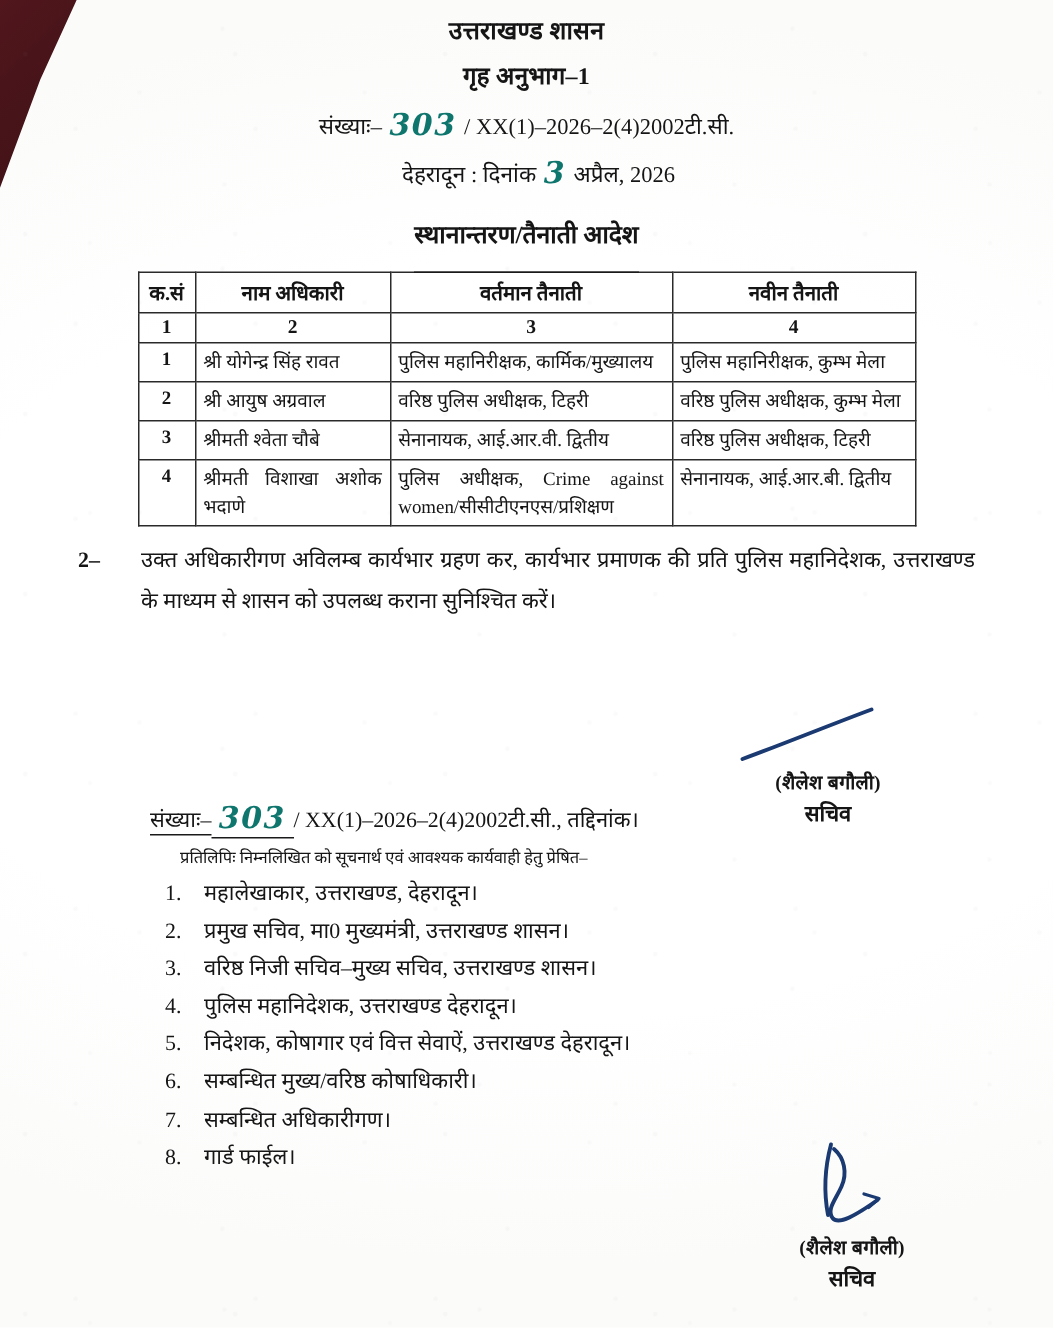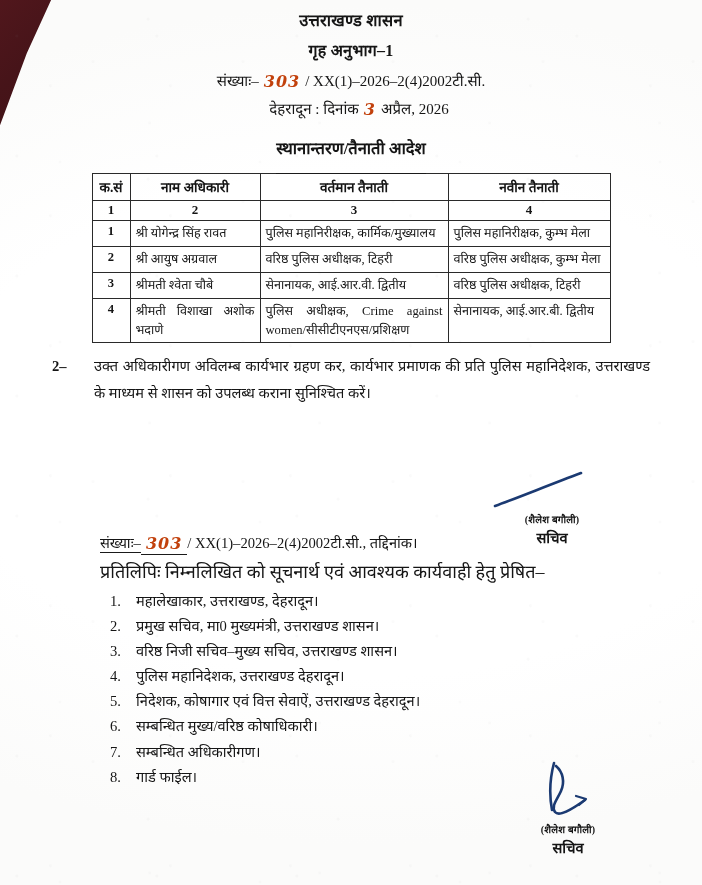--- a/index.html
+++ b/index.html
@@ -84,22 +84,22 @@
     text-align: center;
   }
   #date-line {
     margin-top: 8px;
     font-size: 15px;
     text-align: center;
     margin-left: 16px;
   }
   .handwrite {
     font-family: "DejaVu Serif", serif;
-    color: #c2410c;
-    font-size: 16px;
+    color: #0f766e;
+    font-size: 20px;
     font-weight: 700;
     font-style: italic;
     letter-spacing: 1px;
     padding: 0 5px;
     position: relative;
     top: 1px;
   }
   #order-title-wrap {
     margin-top: 18px;
     text-align: center;
@@ -183,21 +183,21 @@
 
   
   .sig-block {
     text-align: center;
     width: 240px;
     position: absolute;
   }
   #sig-block-1 { left: 432px; top: 470px; }
   #sig-block-2 { left: 448px; top: 760px; }
   .sig-name {
-    font-size: 10px;
+    font-size: 13px;
     font-weight: 600;
     letter-spacing: .2px;
   }
   .sig-desig {
     font-size: 14.6px;
     font-weight: 600;
     margin-top: 1px;
   }
   .sig-ink { display: block; margin: 0 auto; }
 
@@ -209,22 +209,23 @@
     width: 520px;
   }
   #endorse-number {
     font-size: 14.6px;
   }
   #endorse-number .underl {
     border-bottom: 1.3px solid #1a1a1a;
     padding-bottom: 1px;
   }
   #endorse-line {
-    font-size: 18px;
+    font-size: 11px;
     margin-top: 7px;
+    margin-left: 20px;
   }
   #copy-list {
     list-style: none;
     margin: 6px 0 0 0;
     padding: 0;
   }
   #copy-list li {
     font-size: 14.6px;
     line-height: 1.72;
     display: flex;

